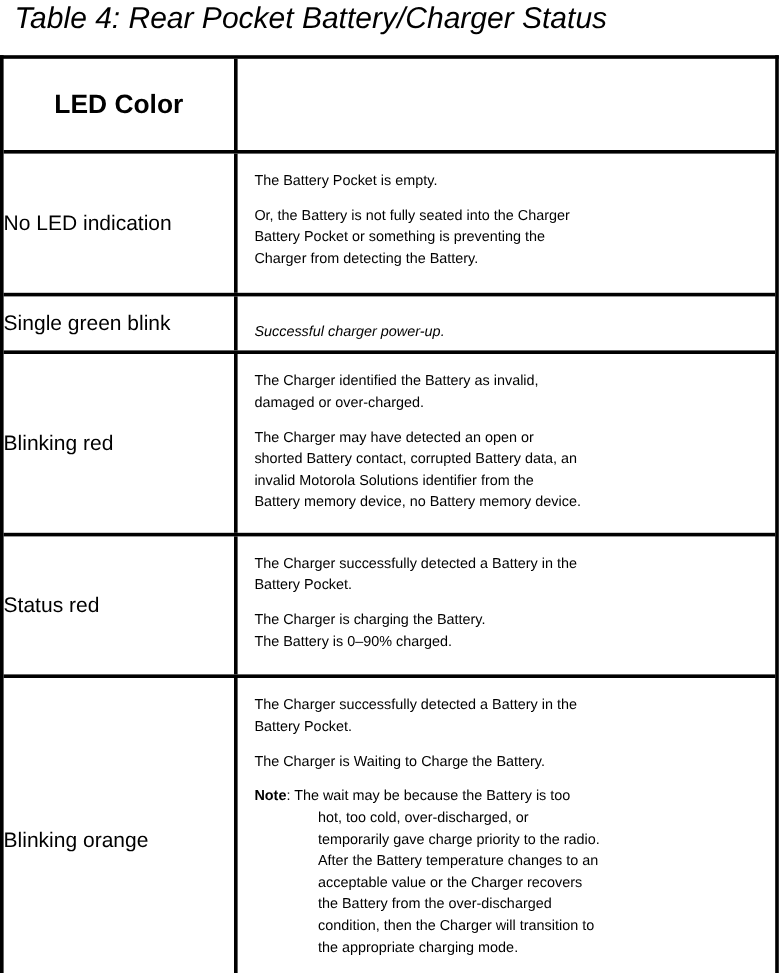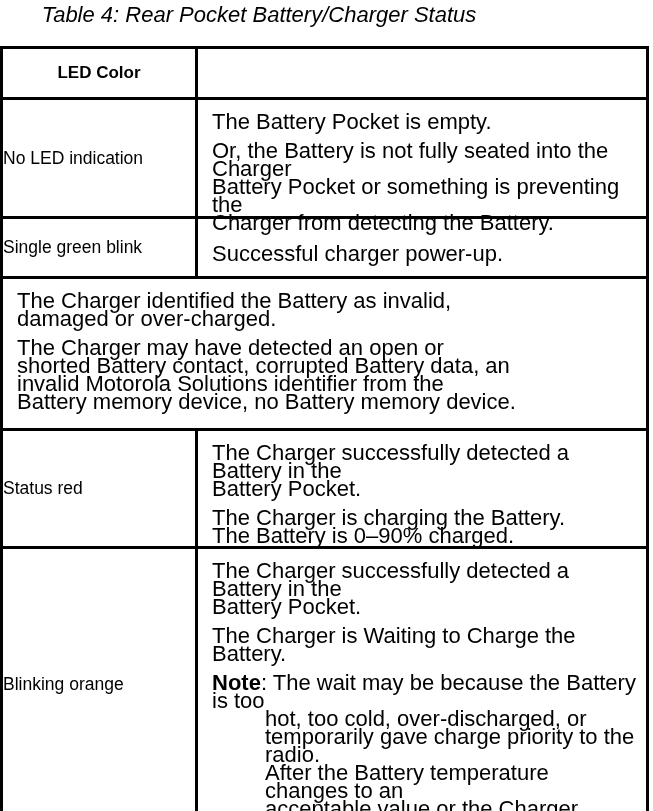--- a/index.html
+++ b/index.html
@@ -2,39 +2,39 @@
 <html><head>
 <meta charset="utf-8">
 <style>
   html, body { margin: 0; padding: 0; background: #ffffff; }
   body {
     width: 653px; height: 811px; overflow: hidden; position: relative;
     font-family: "Liberation Sans", sans-serif; color: #000;
   }
   .caption {
     position: absolute; left: 0; top: 2px; width: 518px; text-align: center;
-    font-style: italic; font-size: 22px; line-height: 26px;
+    font-style: italic; font-size: 25px; line-height: 26px;
   }
   .table {
     position: absolute; left: 0; top: 46px; width: 649px;
     border-left: 3px solid #000; border-right: 3px solid #000; border-top: 3px solid #000;
     box-sizing: border-box;
   }
   .row { display: flex; border-bottom: 3px solid #000; box-sizing: border-box; }
   .row.last { border-bottom: none; }
   .cell-led {
     width: 195px; flex: 0 0 195px; border-right: 3px solid #000; box-sizing: border-box;
     display: flex; align-items: center; padding-left: 0; font-size: 17.5px;
   }
   .cell-status {
-    flex: 1; padding: 13px 10px 8px 14px; font-size: 22px; line-height: 18px; box-sizing: border-box;
+    flex: 1; padding: 13px 10px 8px 14px; font-size: 12px; line-height: 18px; box-sizing: border-box;
   }
   .hdr .cell-led, .hdr .cell-status {
-    font-weight: bold; font-size: 17px; justify-content: center; padding: 0;
-    display: flex; align-items: center; height: 48px;
+    font-weight: bold; font-size: 22px; justify-content: center; padding: 0;
+    display: flex; align-items: center; height: 76px;
   }
   .para { margin: 0 0 11px 0; white-space: pre-line; }
   .para:last-child { margin-bottom: 0; }
   .note-label { font-weight: bold; }
   .note-rest { padding-left: 53px; white-space: pre-line; }
 </style>
 </head>
 <body>
 
 <div class="caption">Table 4: Rear Pocket Battery/Charger Status</div>
@@ -47,28 +47,29 @@
   <div class="row" style="height:119px">
     <div class="cell-led">No LED indication</div>
     <div class="cell-status">
       <p class="para">The Battery Pocket is empty.</p>
       <p class="para">Or, the Battery is not fully seated into the Charger
 Battery Pocket or something is preventing the
 Charger from detecting the Battery.</p>
     </div>
   </div>
 
-  <div class="row" style="height:60px">
+  <div class="row" style="height:48px">
     <div class="cell-led">Single green blink</div>
-    <div class="cell-status" style="display:flex;align-items:center;padding-top:12px;padding-bottom:0;">
+    <div class="cell-status" style="display:flex;align-items:center;padding-top:12px;padding-bottom:0;font-style:italic;">
       <p class="para">Successful charger power-up.</p>
     </div>
   </div>
 
   <div class="row" style="height:152px">
+    <div class="cell-led">Blinking red</div>
     <div class="cell-status">
       <p class="para">The Charger identified the Battery as invalid,
 damaged or over-charged.</p>
       <p class="para">The Charger may have detected an open or
 shorted Battery contact, corrupted Battery data, an
 invalid Motorola Solutions identifier from the
 Battery memory device, no Battery memory device.</p>
     </div>
   </div>
 

